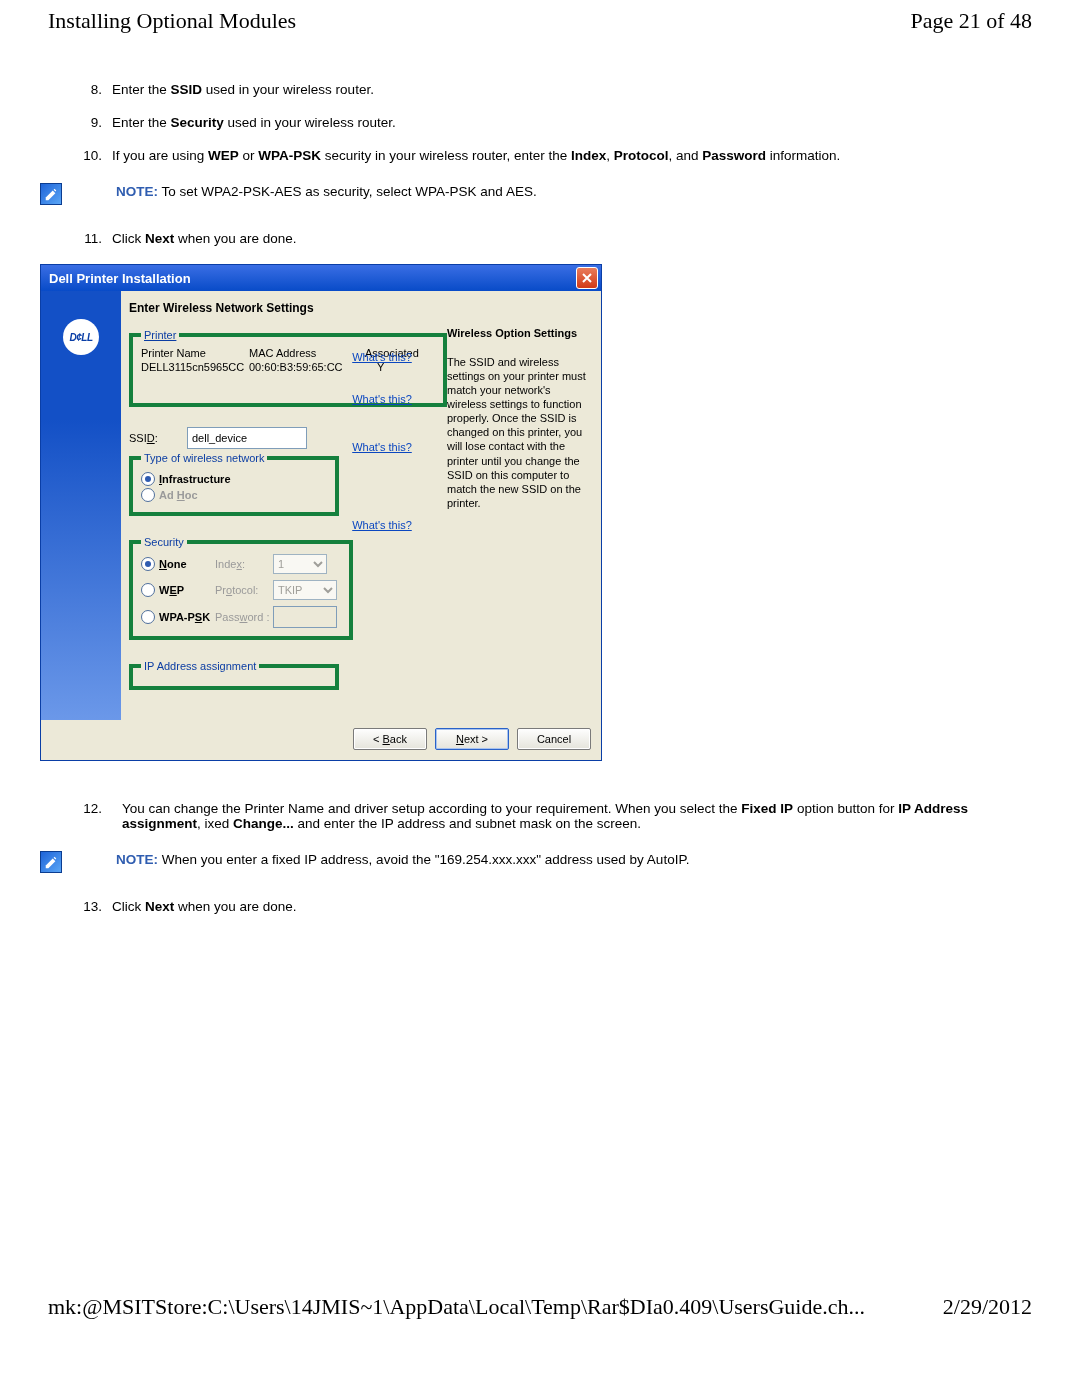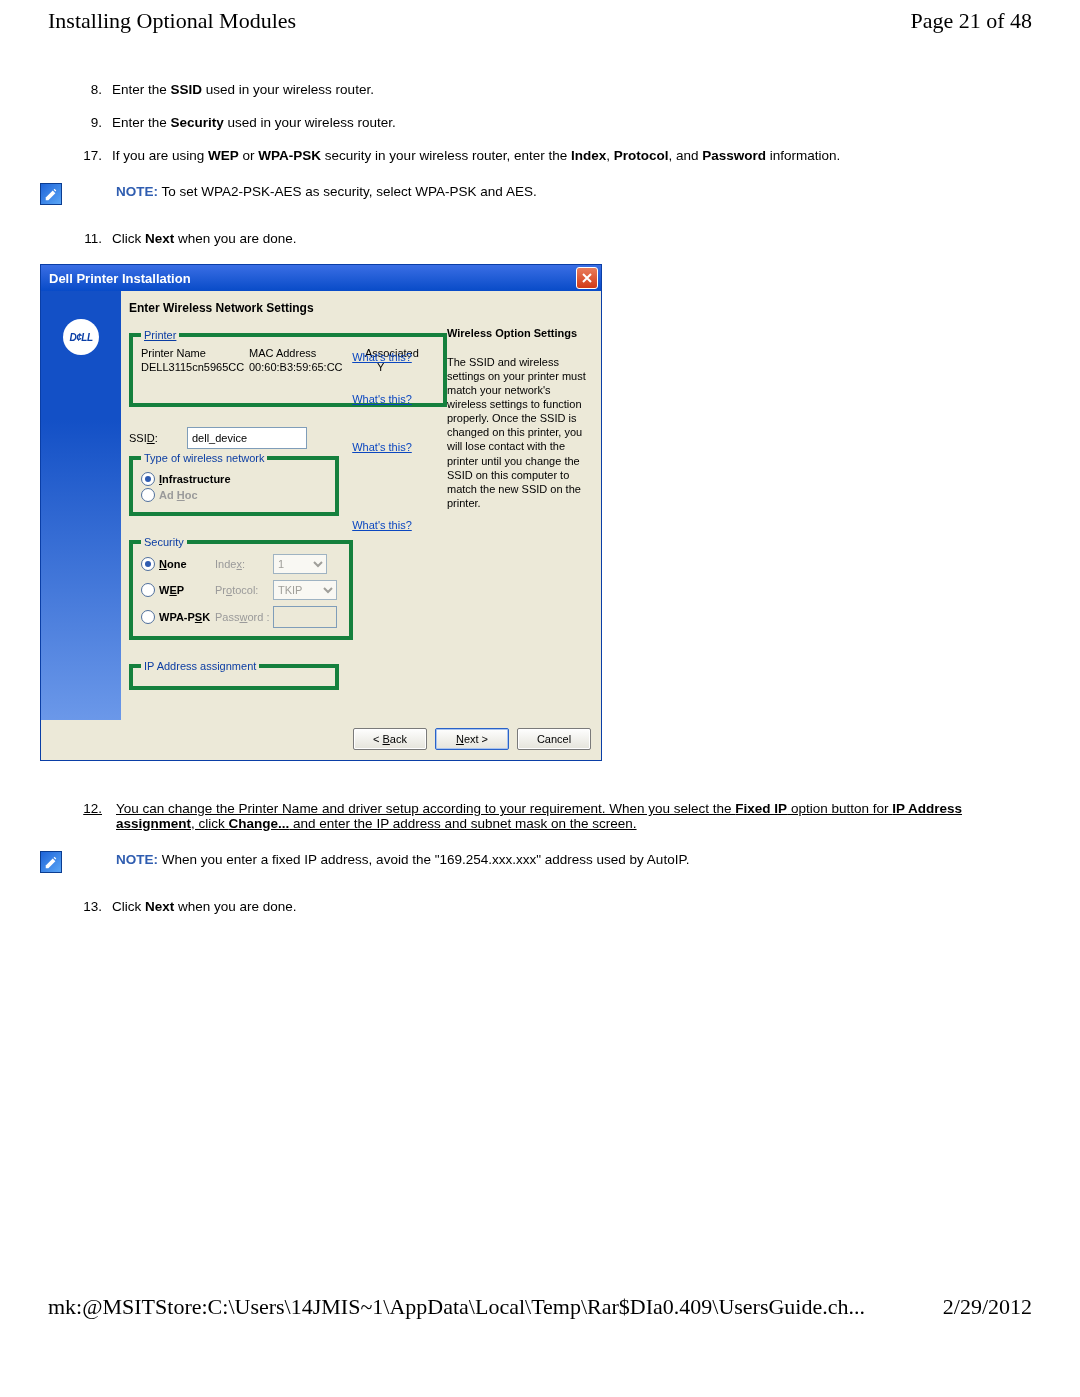--- a/index.html
+++ b/index.html
@@ -282,21 +282,21 @@
           <span>Enter the </span><b>SSID</b><span> used in your wireless router.</span>
         </div>
       </div>
       <div style="display:flex;gap:10px;margin-bottom:18px;">
         <div style="width:22px;text-align:right;">9.</div>
         <div>
           <span>Enter the </span><b>Security</b><span> used in your wireless router.</span>
         </div>
       </div>
       <div style="display:flex;gap:10px;margin-bottom:18px;">
-        <div style="width:22px;text-align:right;">17.</div>
+        <div style="width:22px;text-align:right;">10.</div>
         <div>
           <span>If you are using </span><b>WEP</b><span> or </span><b>WPA-PSK</b><span> security in your wireless router, enter the </span><b>Index</b><span>, </span><b>Protocol</b><span>, and </span><b>Password</b><span> information.</span>
         </div>
       </div>
     </div>
 
     <div class="note-row">
       <span class="note-icon">
         <svg viewBox="0 0 16 16">
             <path d="M2 12 L10 4 L13 7 L5 15 L2 15 Z" fill="#fff"></path>
@@ -414,24 +414,24 @@
 
         <div class="dialog-buttons">
           <button class="btn wide"><span>&lt; <span class="und">B</span>ack</span></button>
           <button class="btn wide default"><span><span class="und">N</span>ext &gt;</span></button>
           <button class="btn wide">Cancel</button>
         </div>
       </div>
     </div>
 
     <div style="margin-left:40px;">
-      <div style="display:flex;gap:14px;margin-bottom:14px;text-decoration:underline;">
+      <div style="display:flex;gap:20px;margin-bottom:14px;">
         <div style="width:22px;text-align:right;">12.</div>
         <div style="max-width:880px;">
-          <span>You can change the Printer Name and driver setup according to your requirement. When you select the </span><b>Fixed IP</b><span> option button for </span><b>IP Address assignment</b><span>, click </span><b>Change...</b><span> and enter the IP address and subnet mask on the screen.</span>
+          <span>You can change the Printer Name and driver setup according to your requirement. When you select the </span><b>Fixed IP</b><span> option button for </span><b>IP Address assignment</b><span>, ixed </span><b>Change...</b><span> and enter the IP address and subnet mask on the screen.</span>
         </div>
       </div>
     </div>
 
     <div class="note-row">
       <span class="note-icon">
         <svg viewBox="0 0 16 16">
             <path d="M2 12 L10 4 L13 7 L5 15 L2 15 Z" fill="#fff"></path>
             <path d="M11 3 L13 5 L14 4 L12 2 Z" fill="#fff"></path>
           </svg>

